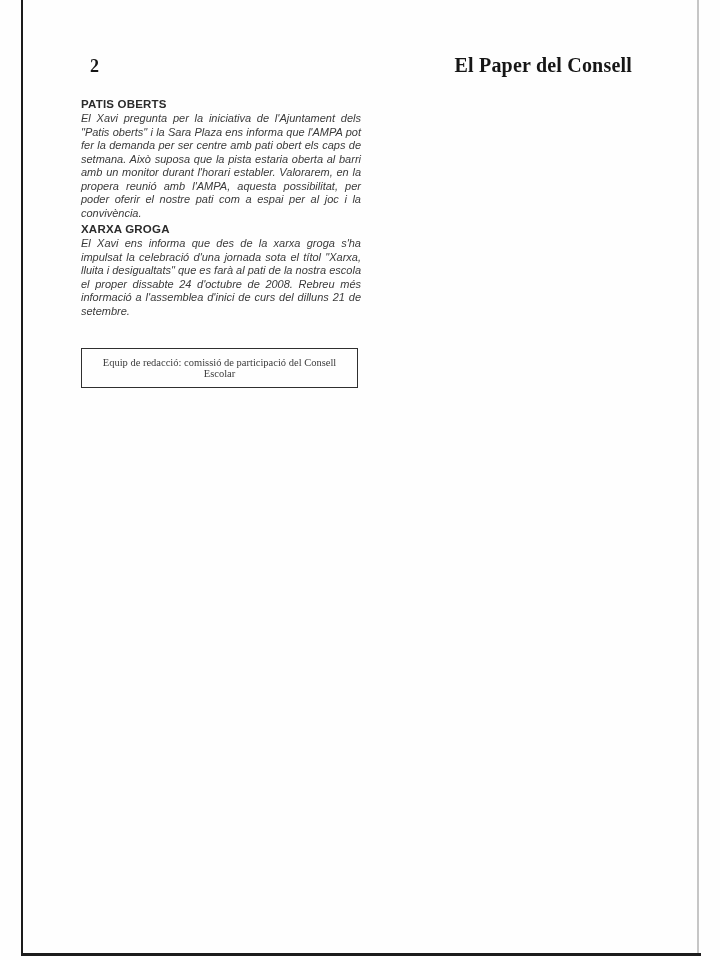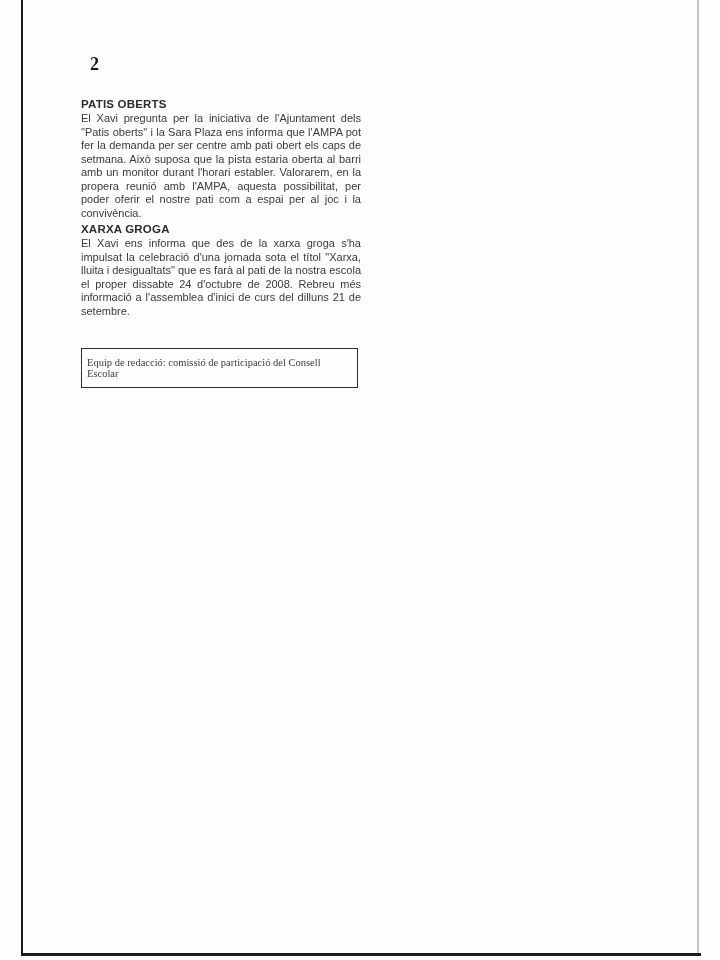--- a/index.html
+++ b/index.html
@@ -44,46 +44,49 @@
     font-weight: bold;
     color: #2b2b2b;
     letter-spacing: 0.2px;
   }
   .article-body {
     margin: 0;
     font-size: 11px;
     line-height: 13.5px;
     text-align: justify;
     color: #3a3a3a;
+    font-style: italic;
   }
   .article + .article { margin-top: 3px; }
   
   .credit-box {
     margin-top: 30px;
     margin-left: 0;
     width: 265px;
     border: 1px solid #2f2f2f;
     padding: 8px 5px;
+    text-align: center;
     font-family: "Liberation Serif", serif;
     font-size: 10.5px;
     color: #3a3a3a;
     background: #fefefe;
   }
 </style>
 </head>
 <body>
 
 <div class="page">
 
   <div class="frame-left"></div>
   <div class="frame-bottom"></div>
   <div class="frame-right"></div>
 
   <div class="header">
     <span class="page-number">2</span>
+    <span class="page-title">El Paper del Consell</span>
   </div>
 
   <div class="column">
 
     <div class="article">
       <h3 class="article-heading">PATIS OBERTS</h3>
       <p class="article-body">El Xavi pregunta per la iniciativa de l'Ajuntament dels "Patis oberts" i la Sara Plaza ens informa que l'AMPA pot fer la demanda per ser centre amb pati obert els caps de setmana.  Això suposa que la pista estaria oberta al barri amb un monitor durant l'horari establer. Valorarem, en la propera reunió amb l'AMPA,  aquesta possibilitat, per poder oferir el nostre pati com a espai per al joc i la convivència.</p>
     </div>
 
     <div class="article">

